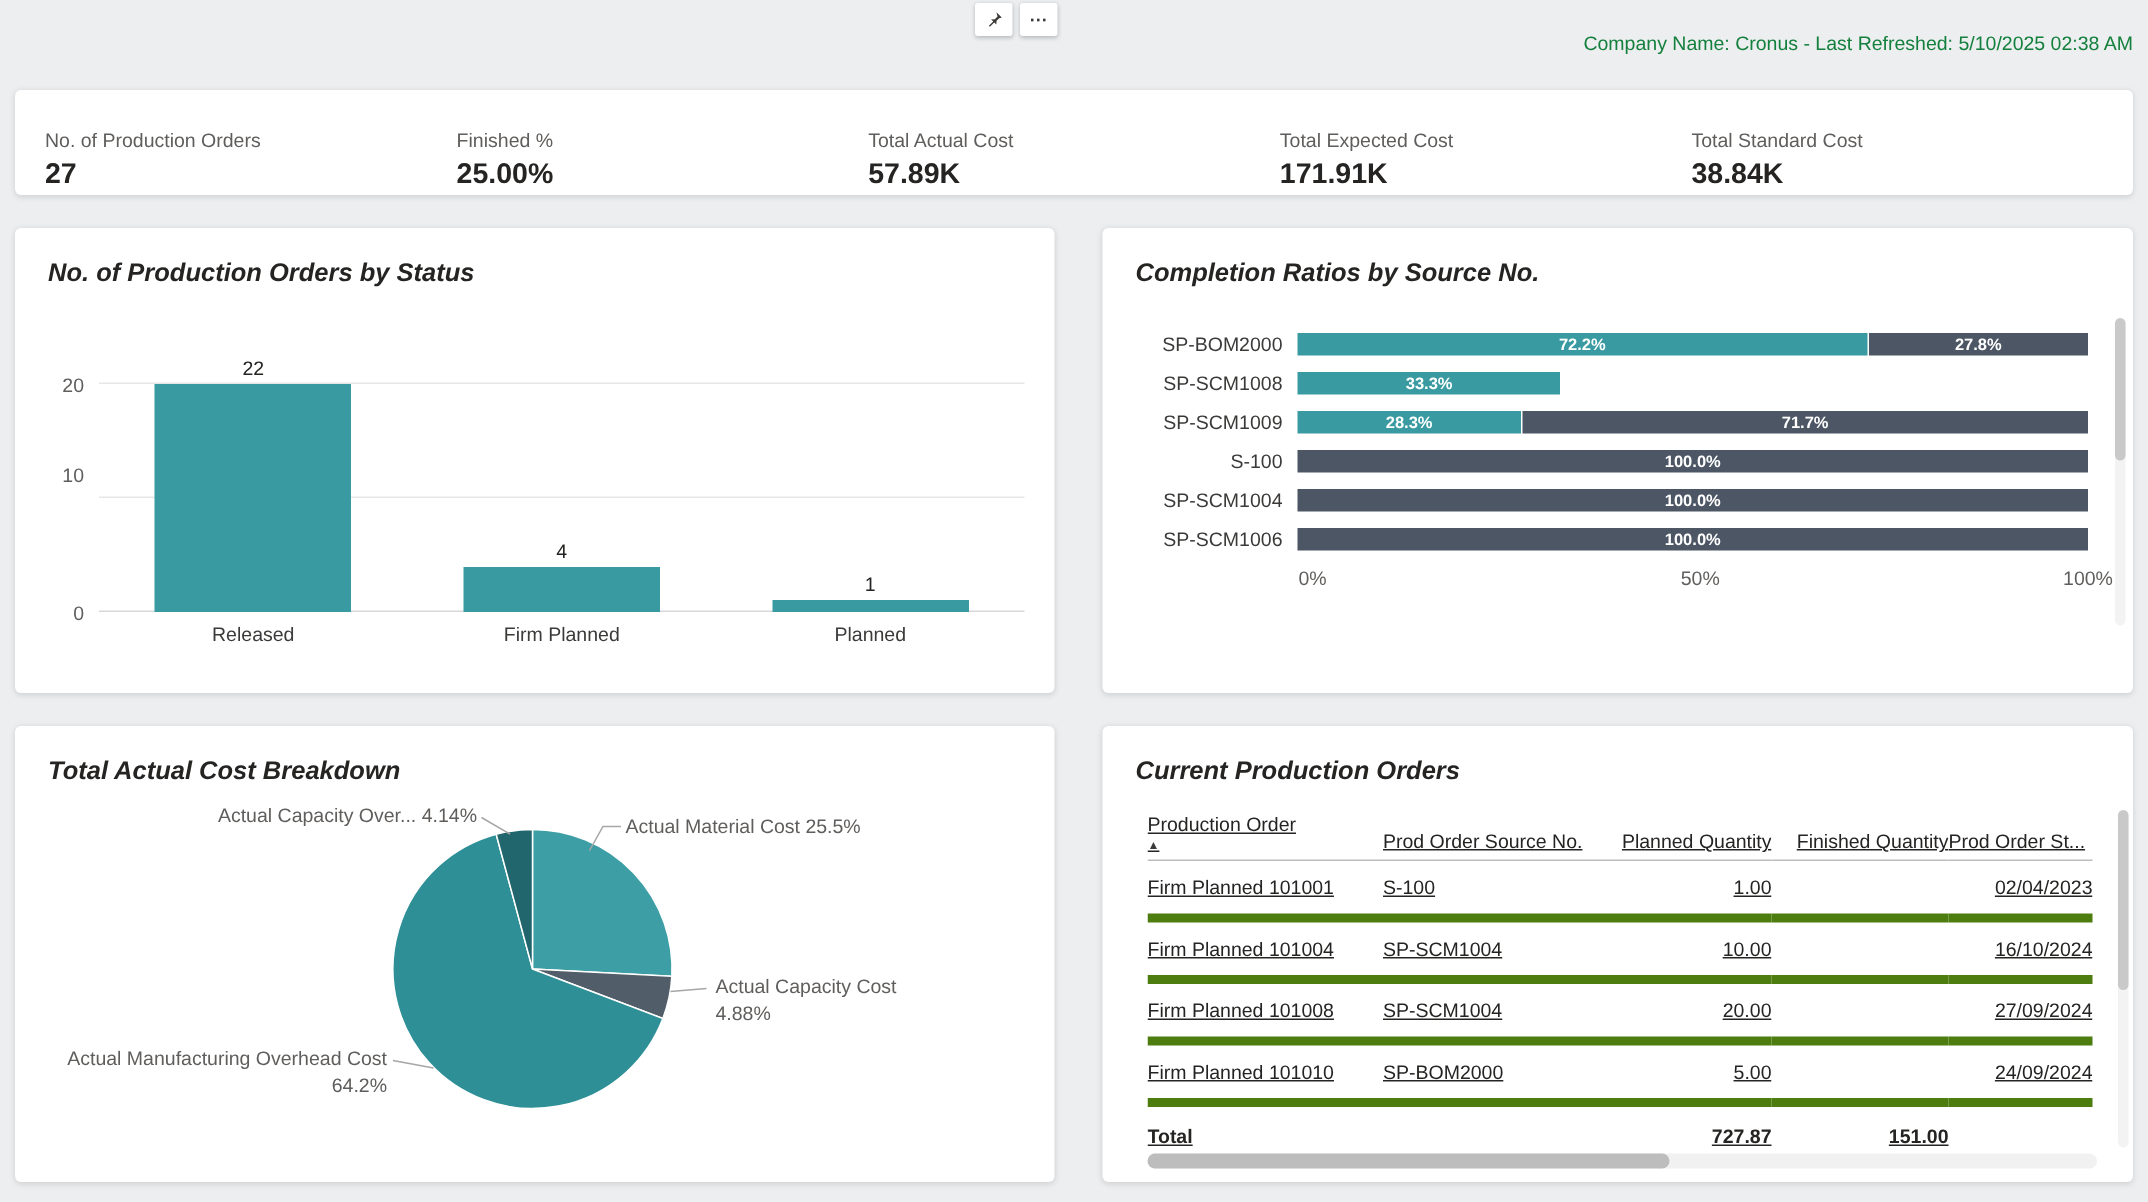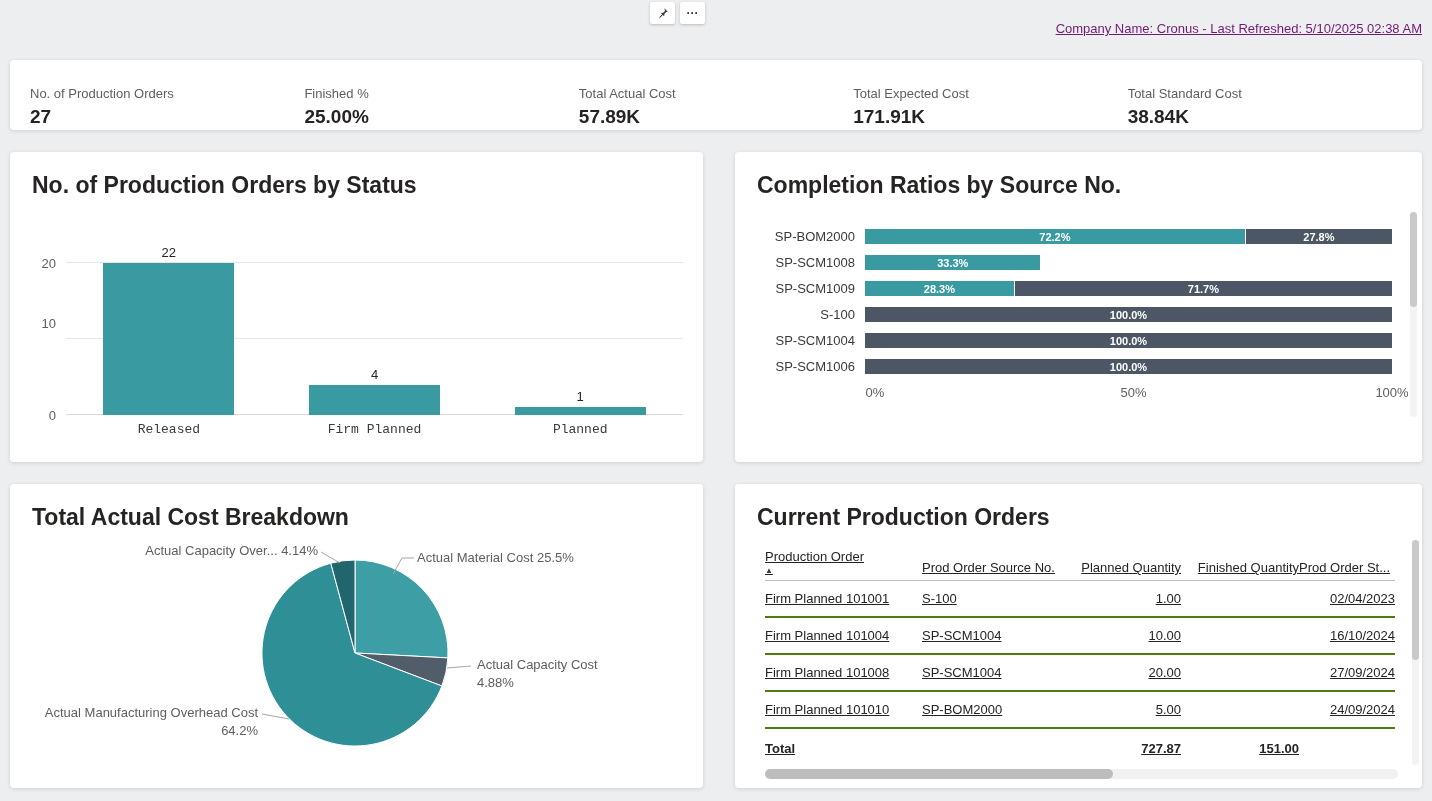--- a/index.html
+++ b/index.html
@@ -15,25 +15,25 @@
   
   .header { position:relative; height:60px; }
   .page-title { position:absolute; left:0; top:7px; font-size:25px; font-weight:600; color:#252423; }
   .header-toolbar { position:absolute; left:640px; top:2px; display:flex; gap:5px; }
   .tool-btn {
     width:25px; height:22px; background:#fff; border:none; border-radius:2px;
     box-shadow:0 1px 3px rgba(0,0,0,.22); cursor:pointer;
     display:flex; align-items:center; justify-content:center;
     font-size:12px; font-weight:700; color:#3b3a39; padding:0;
   }
-  .header-meta { position:absolute; right:0; top:21px; font-size:13px; color:#701a75;text-decoration:underline; }
+  .header-meta { position:absolute; right:0; top:21px; font-size:13px; color:#15803d; }
 
   
   .card { background:#fff; border-radius:4px; box-shadow:0 1px 4px rgba(0,0,0,.13); position:relative; overflow:hidden; }
-  .chart-title { font-size:23px; font-weight:600; color:#252423; padding:20px 22px 0; white-space:nowrap; }
+  .chart-title { font-size:17px; font-weight:600; color:#252423; padding:20px 22px 0; white-space:nowrap;font-style:italic; }
 
   
   .kpi-row { display:flex; height:70px; padding:26px 20px; margin-bottom:22px; }
   .kpi { flex:1; }
   .kpi-label { font-size:13px; color:#605e5c; white-space:nowrap; }
   .kpi-value { font-size:19px; font-weight:600; margin-top:5px; color:#252423; }
 
   
   .grid {
     display:grid;
@@ -45,21 +45,21 @@
   
   .col-chart { margin:46px 20px 0 56px; position:relative; }
   .col-plot { position:relative; height:170px; }
   .gridline { position:absolute; left:0; right:0; height:1px; background:#e7e7e7; }
   .gridline.base { background:#d8d8d8; }
   .ytick { position:absolute; right:calc(100% + 10px); font-size:13px; color:#605e5c; }
   .bars { position:absolute; left:0; right:0; top:0; bottom:0; display:flex; }
   .bar-group { flex:1; display:flex; flex-direction:column; justify-content:flex-end; align-items:center; }
   .bar { width:131px; }
   .bar-value { font-size:13px; color:#252423; margin-bottom:3px; }
-  .cat-labels { display:flex; margin-top:7px;font-family:Liberation Mono, monospace; }
+  .cat-labels { display:flex; margin-top:7px; }
   .cat { flex:1; text-align:center; font-size:13px; color:#3b3a39; }
 
   
   .stacked { margin:30px 30px 0 12px; }
   .srow { display:flex; align-items:center; margin-bottom:11px; }
   .slabel { width:118px; text-align:right; font-size:13px; color:#3b3a39; padding-right:10px; white-space:nowrap; }
   .strack { flex:1; display:flex; height:15px; gap:1px; }
   .seg { display:flex; align-items:center; justify-content:center; font-size:11px; font-weight:700; color:#fff; white-space:nowrap; overflow:hidden; }
   .saxis { position:relative; height:16px; margin:6px 30px 0 140px; font-size:13px; color:#605e5c; }
   .saxis .xtick { position:absolute; transform:translateX(-50%); }
@@ -78,21 +78,21 @@
   
   .table-wrap { margin:12px 25px 0 30px; overflow:hidden; }
   .po-table { border-collapse:collapse; table-layout:fixed; width:630px; font-size:13px; color:#252423;text-decoration:underline; }
   .po-table th {
     font-weight:400; color:#252423; padding:6px 0 5px; vertical-align:bottom;
     border-bottom:1px solid #bdbdbd; white-space:nowrap; overflow:hidden; cursor:pointer;
   }
   .th-label { display:block; }
   .sort-arrow { display:block; font-size:8px; line-height:9px; color:#3b3a39; margin-top:2px; }
   .po-table tbody td {
-    padding:10px 0; border-bottom:2px solid #4d7c0f; white-space:nowrap; overflow:hidden;
+    padding:10px 0; border-bottom:6px solid #4d7c0f; white-space:nowrap; overflow:hidden;
   }
   .po-table tfoot td {
     padding:12px 0 8px; font-weight:700; border-top:1px solid #606060;
   }
 </style>
 </head>
 <body>
 
 <div class="page">
 

